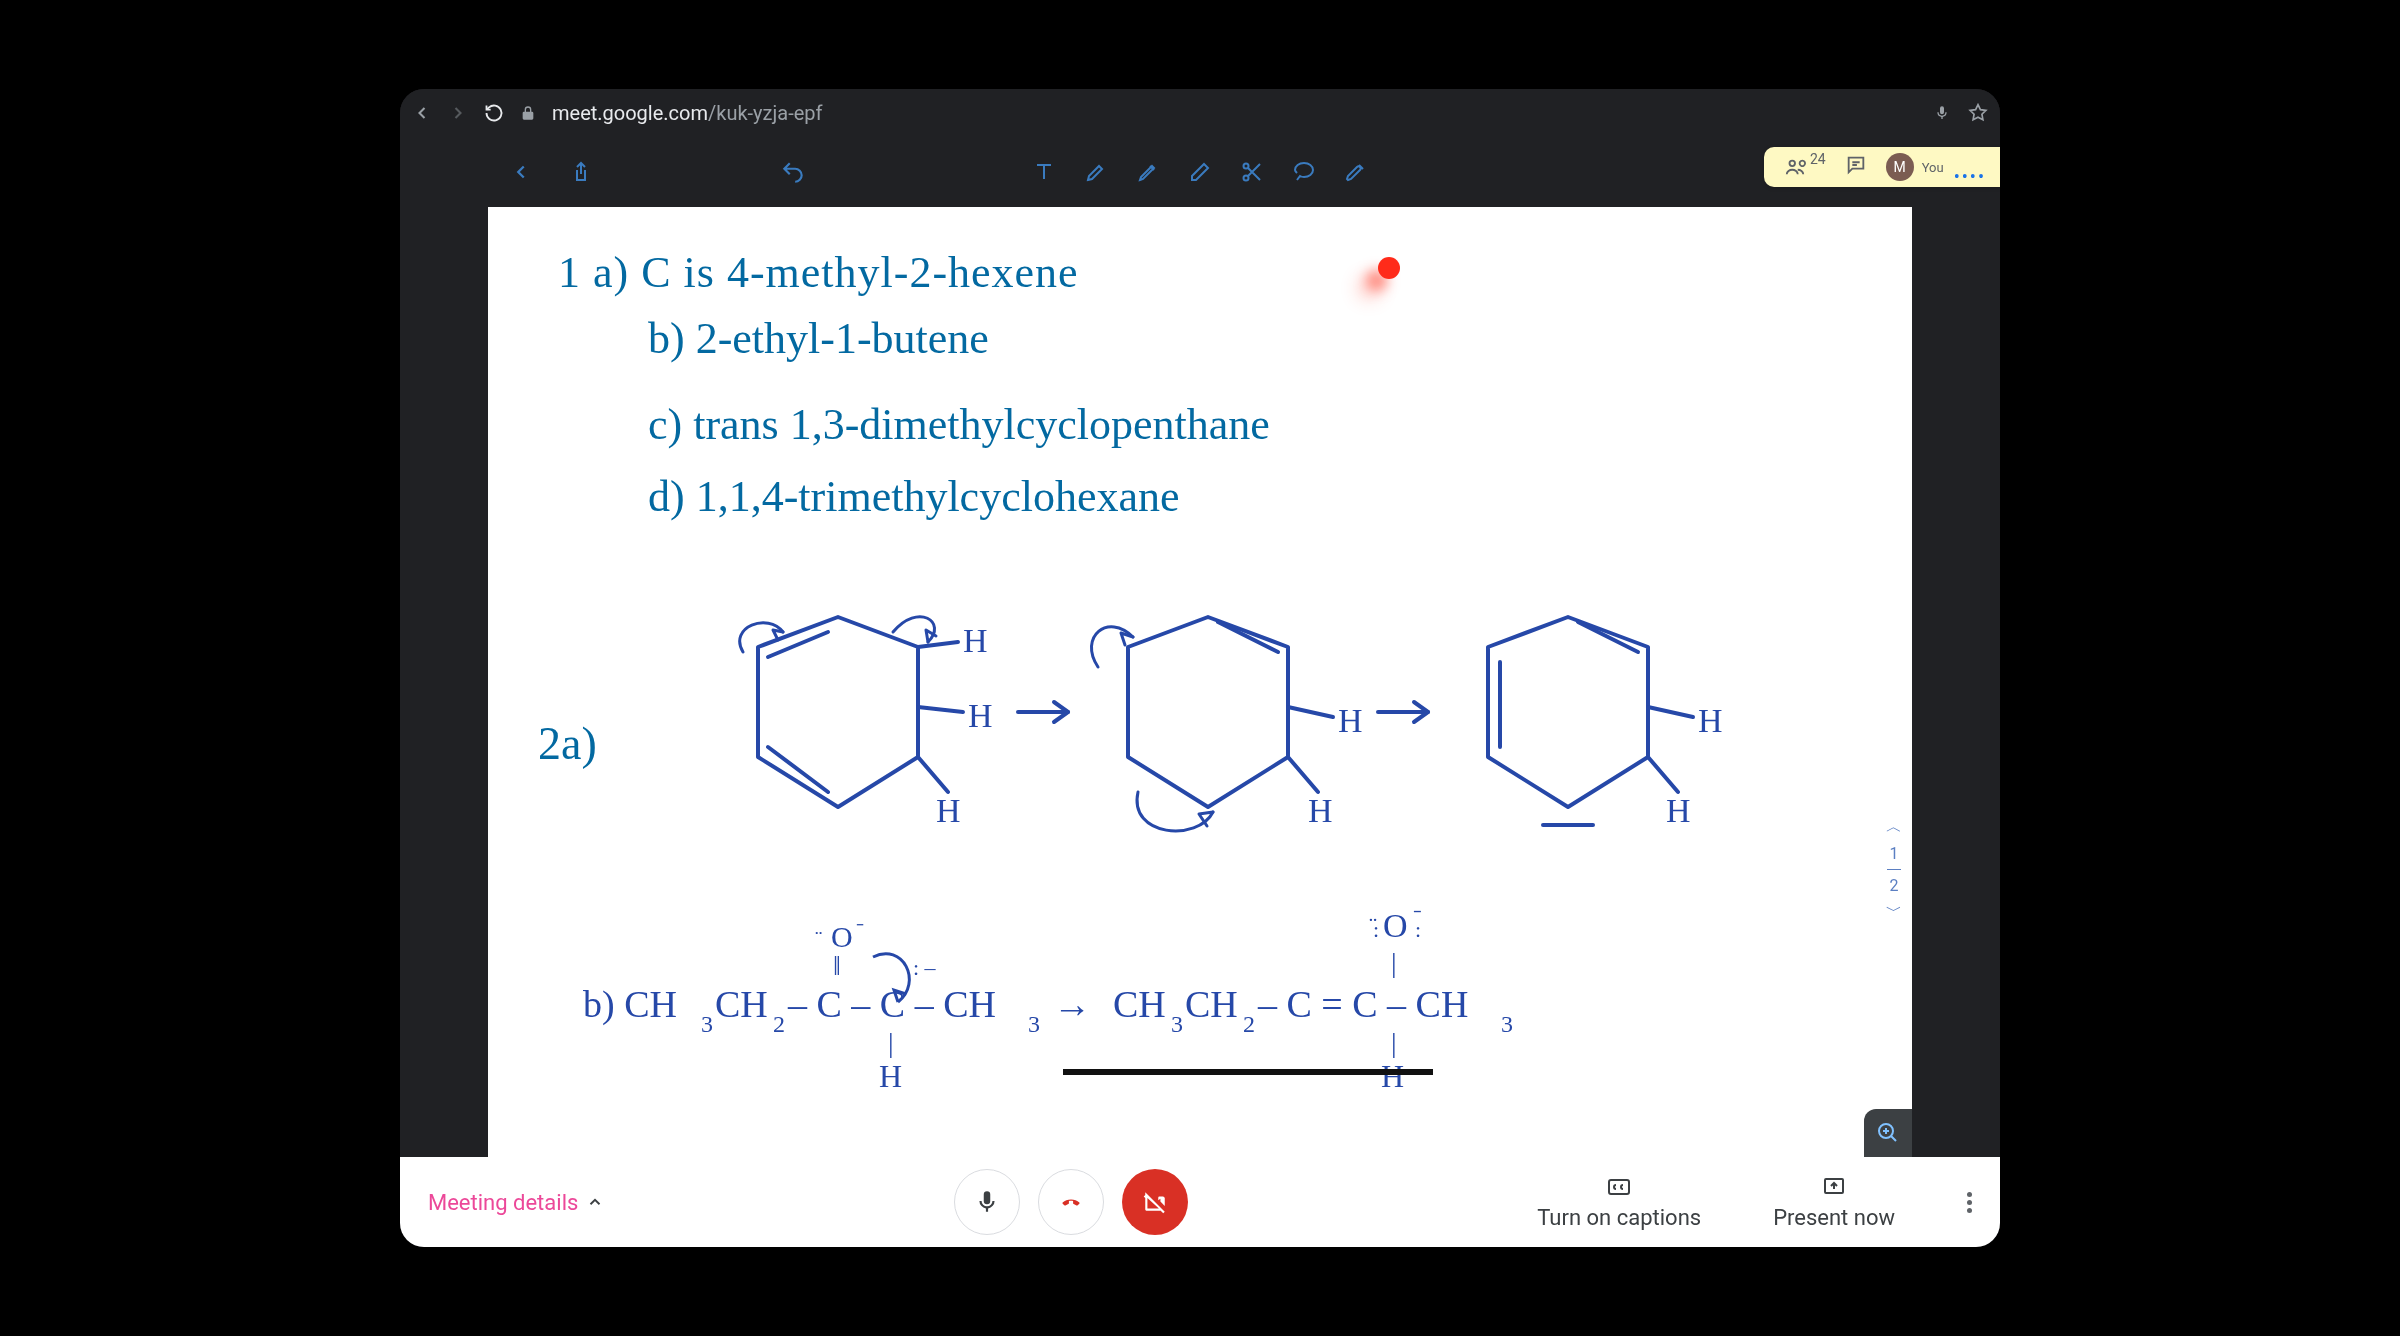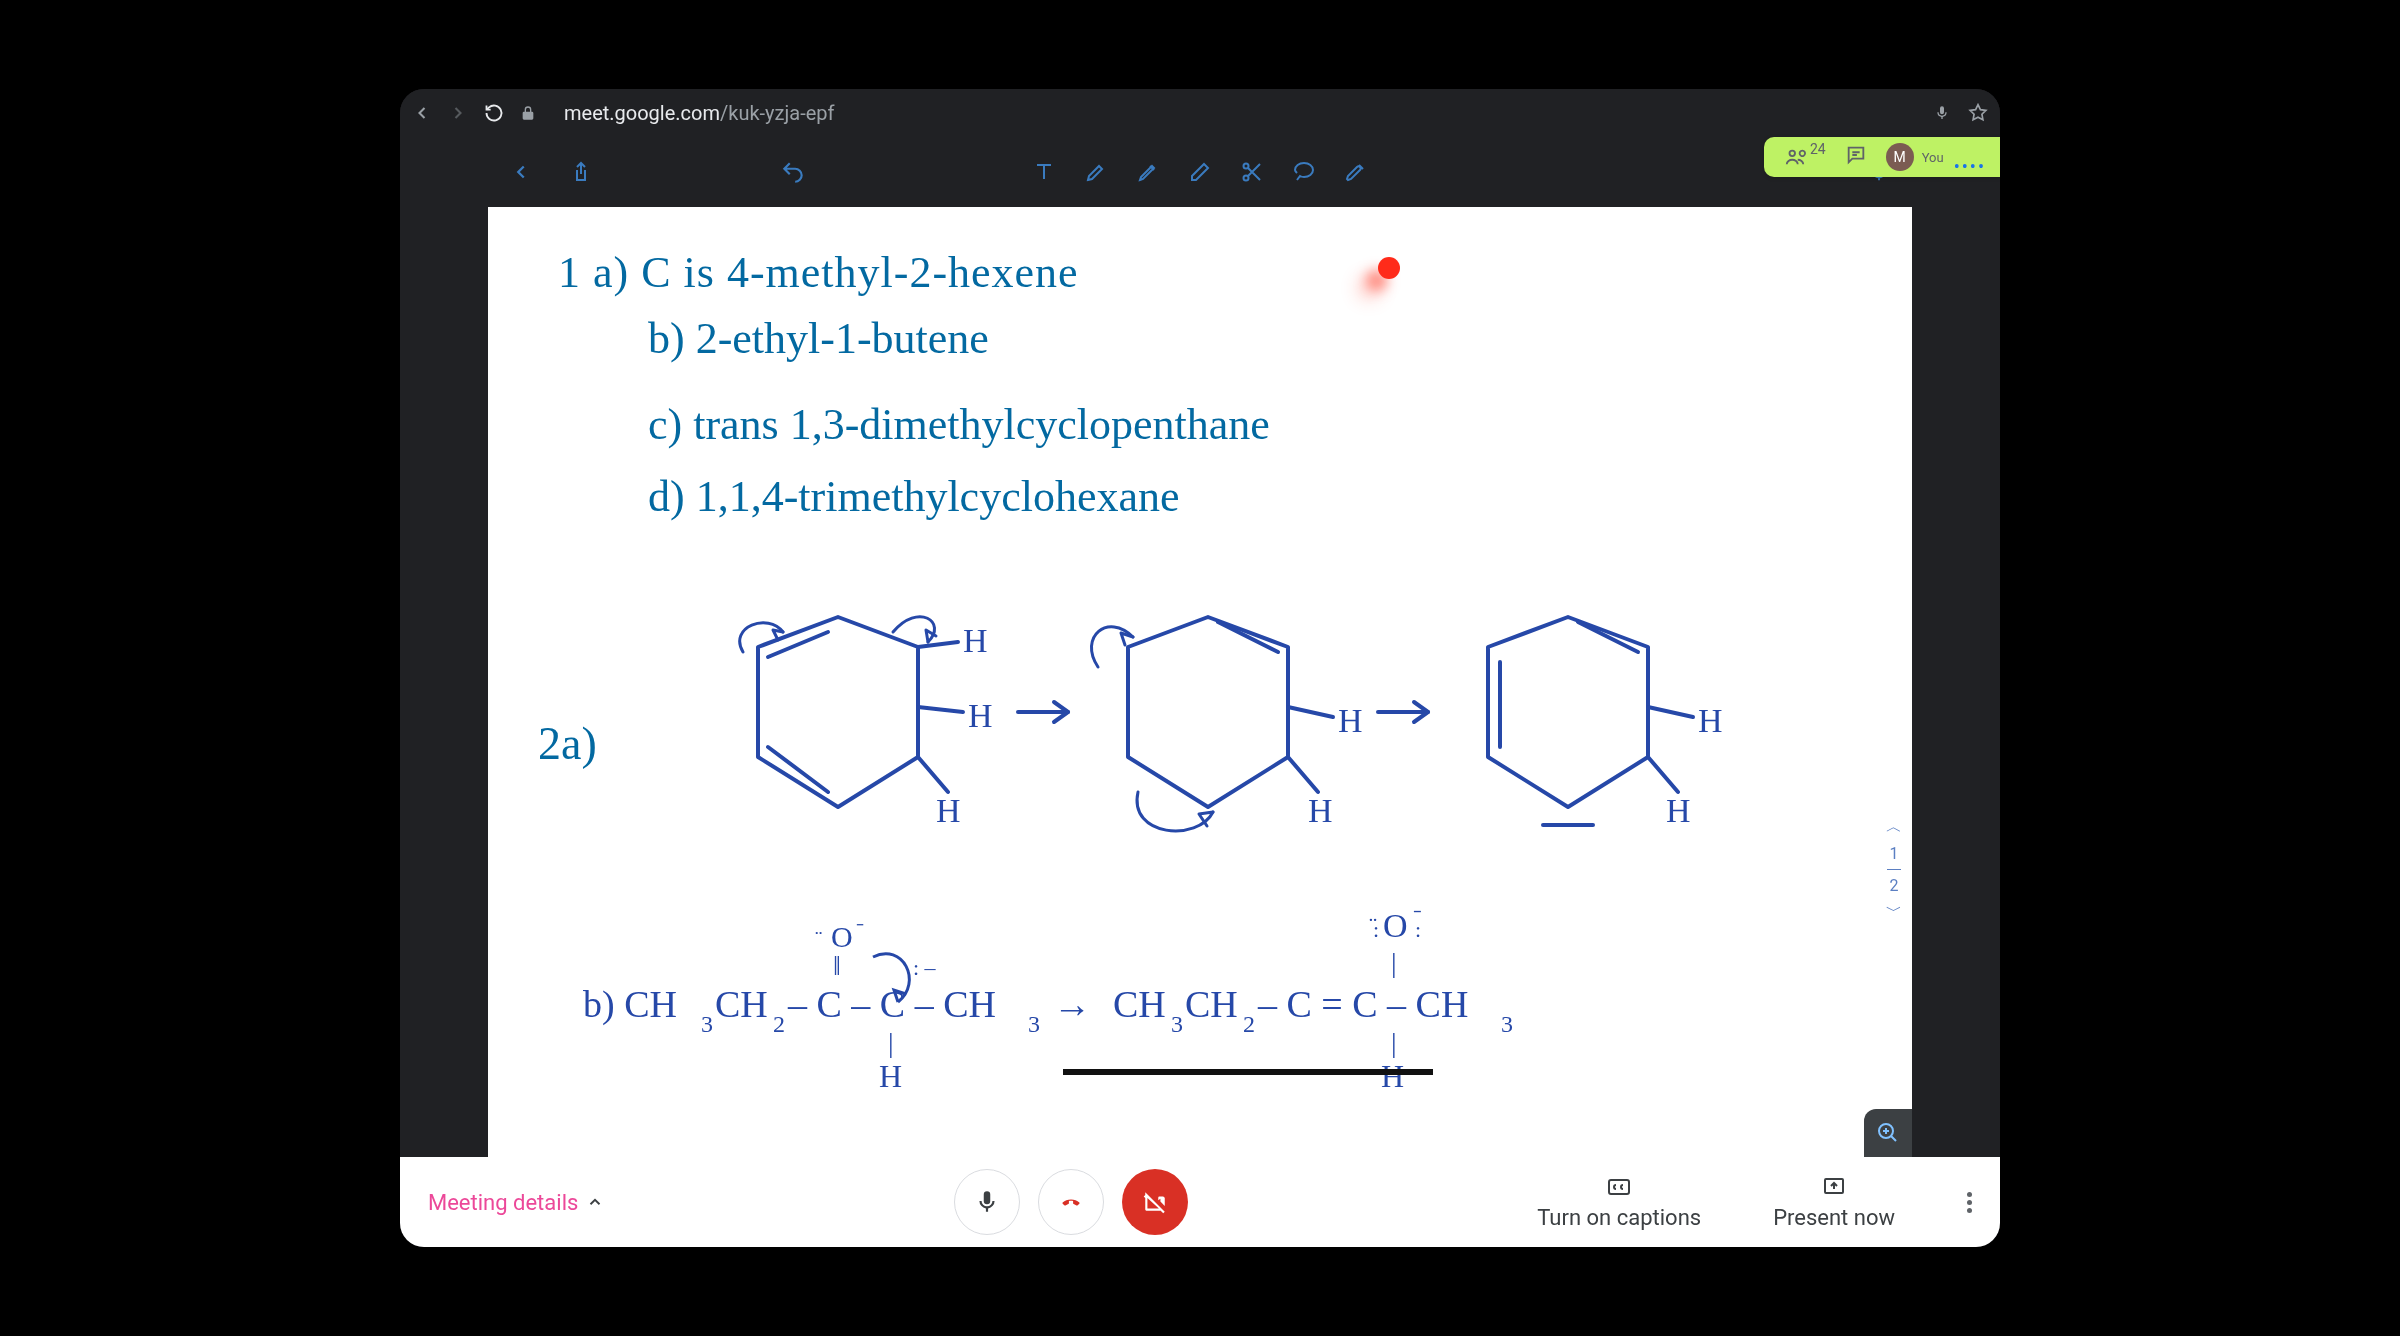--- a/index.html
+++ b/index.html
@@ -28,21 +28,21 @@
     display: flex;
     align-items: center;
     padding: 0 12px;
     gap: 16px;
   }
   .nav-icon { color: #9aa0a6; width: 20px; display:flex; justify-content:center; cursor:pointer; }
   .url-bar {
     flex: 1;
     display: flex;
     align-items: center;
-    gap: 28px;
+    gap: 16px;
     color: #e8eaed;
     font-size: 20px;
   }
   .url-host { color: #e8eaed; }
   .url-path { color: #9aa0a6; }
   .right-icons { display:flex; gap:18px; color:#9aa0a6; align-items:center; }
 
   .content-area {
     flex: 1;
     position: relative;
@@ -87,22 +87,22 @@
     color:#5b7fc2; font-size:16px;
   }
   .zoom-corner {
     position:absolute; right:0; bottom:0; width:48px; height:48px;
     background:#3c4043; border-top-left-radius:12px;
     display:flex; align-items:center; justify-content:center; color:#80c1ff;
   }
 
   
   .pill {
-    position:absolute; top:0; right:0;
-    height:40px; background:#bef264;
+    position:absolute; top:10px; right:0;
+    height:40px; background:#fef9c3;
     border-radius: 10px 0 0 10px;
     display:flex; align-items:center; gap:18px;
     padding: 0 14px 0 18px;
     box-shadow: 0 1px 4px rgba(0,0,0,0.2);
   }
   .pill .people { color:#5f6368; display:flex; align-items:center; gap:2px; font-size:16px;}
   .pill .chat { color:#5f6368; }
   .pill .avatar { width:28px; height:28px; border-radius:50%; background:#7b5c52; color:#fff; display:flex; align-items:center; justify-content:center; font-size:14px; }
   .pill .you { font-size:13px; color:#5f6368; margin-left:-10px; align-self:flex-end; margin-bottom:12px;}
   .pill .dots { color:#1a73e8; letter-spacing:2px; font-size:18px; margin-left:-8px; align-self:flex-end;}

